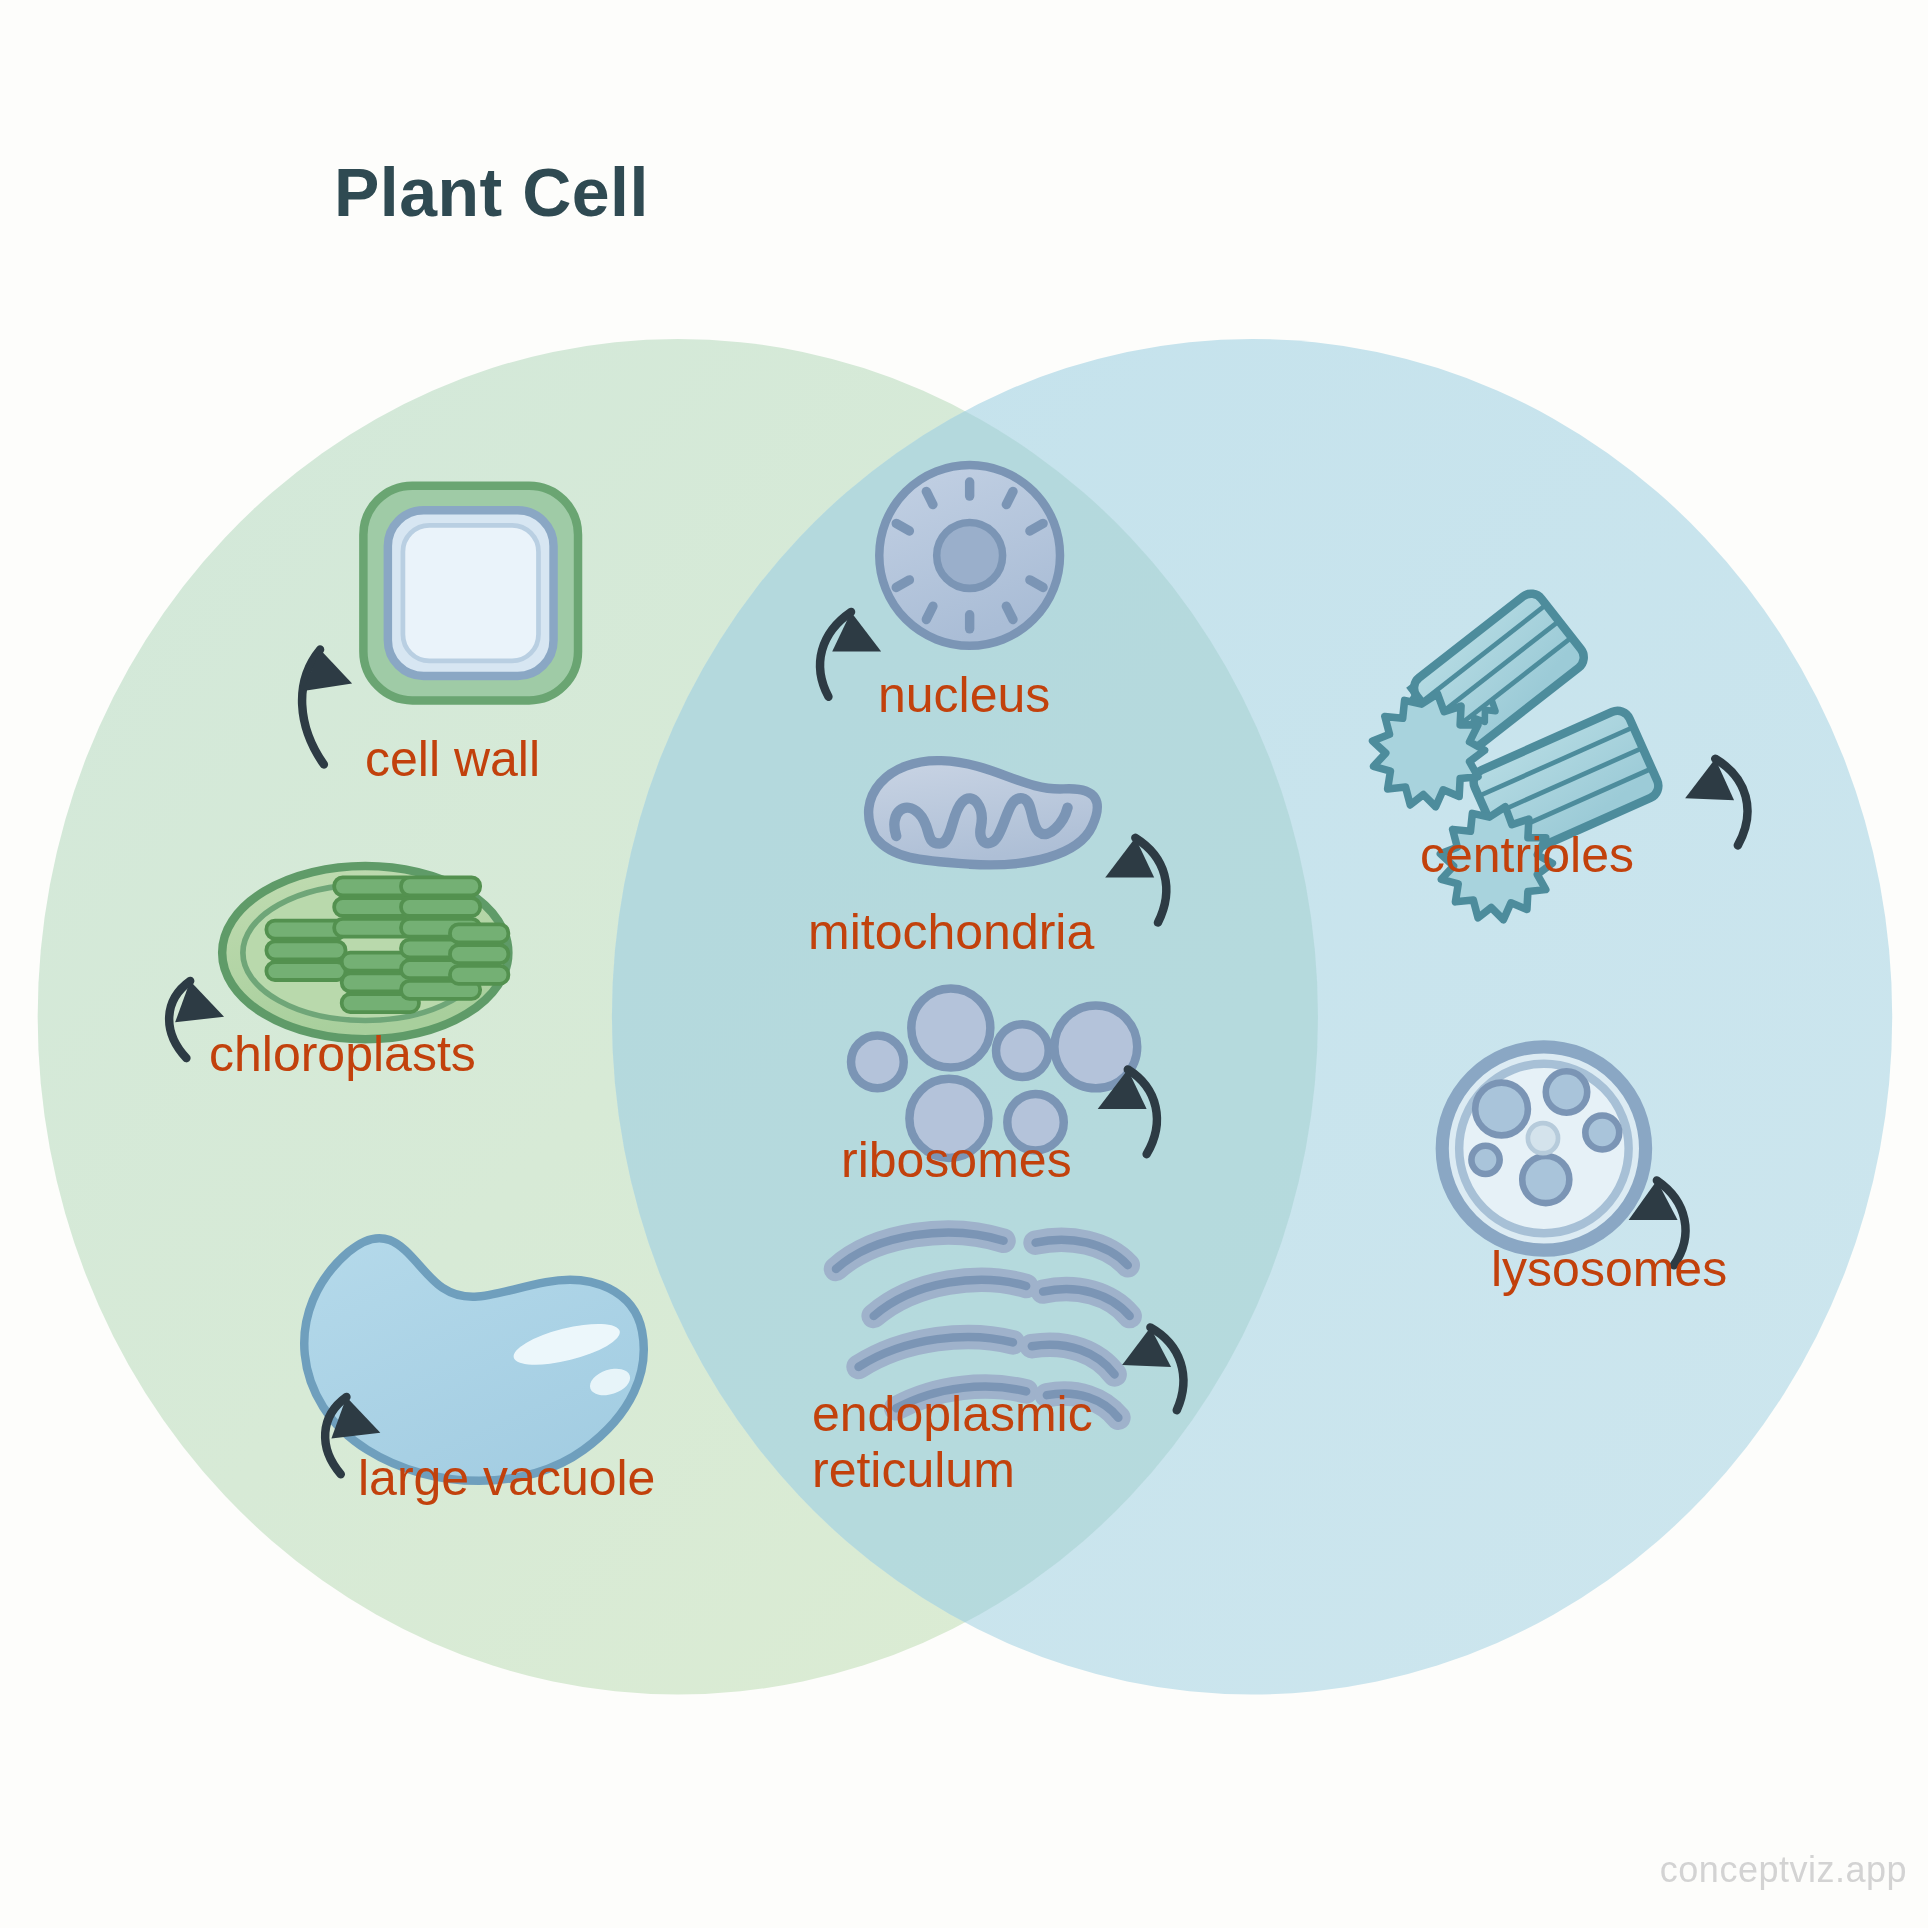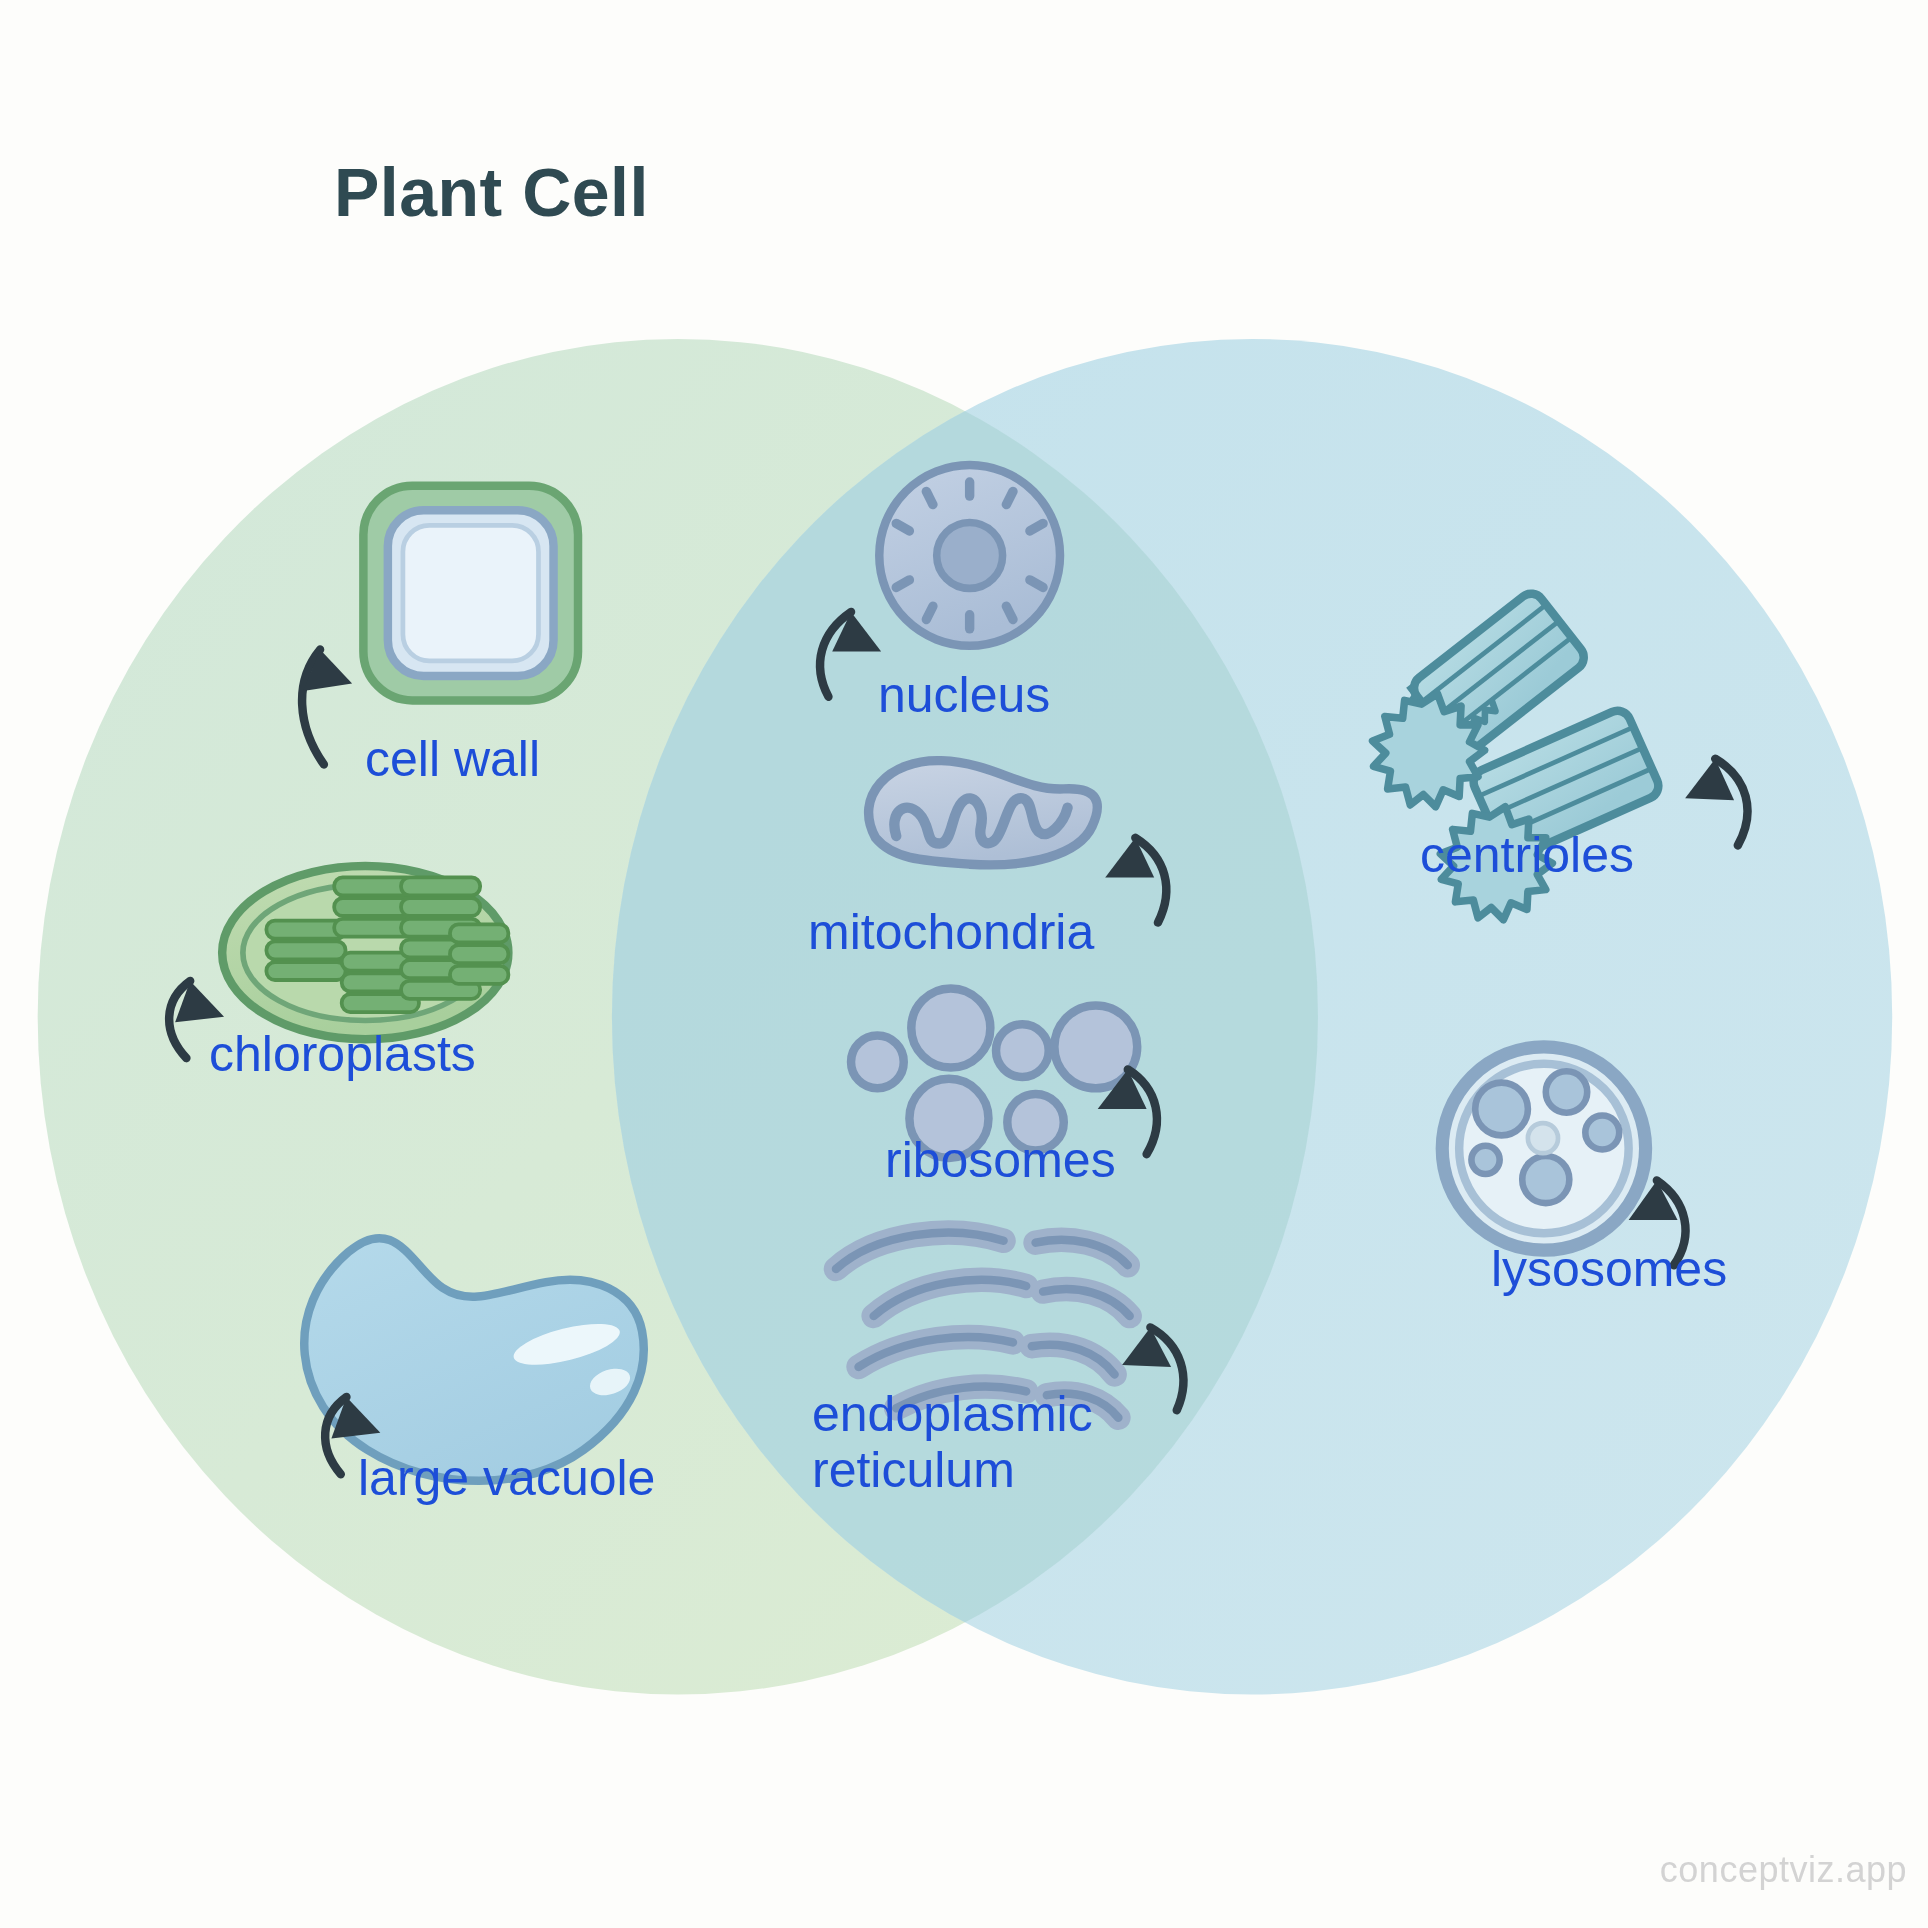--- a/index.html
+++ b/index.html
@@ -32,21 +32,21 @@
     letter-spacing: 0.5px;
     white-space: nowrap;
   }
   #title-plant  { left: 334px; top: 153px; }
   #title-animal { left: 833px; top: 153px; }
 
   .label {
     position: absolute;
     font-family: "Liberation Sans", sans-serif;
     font-size: 50px;
-    color: #1d4ed8;
+    color: #c2410c;
     white-space: nowrap;
     line-height: 1.12;
   }
   .label.two-line { white-space: normal; text-align: left; }
 
   #watermark {
     position: absolute;
     right: 21px;
     bottom: 37px;
     font-family: "Liberation Sans", sans-serif;
@@ -278,21 +278,21 @@
   <div class="label" style="left:365px; top:731px;">cell wall</div>
 
   <div class="label" style="left:209px; top:1026px;">chloroplasts</div>
 
   <div class="label" style="left:358px; top:1450px;">large vacuole</div>
 
   <div class="label" style="left:878px; top:667px;">nucleus</div>
 
   <div class="label" style="left:808px; top:904px;">mitochondria</div>
 
-  <div class="label" style="left:841px; top:1132px;margin-left:44px;">ribosomes</div>
+  <div class="label" style="left:841px; top:1132px;">ribosomes</div>
 
   <div class="label two-line" style="left:812px; top:1386px; width:320px;">
     <span>endoplasmic</span><br>
     <span>reticulum</span>
   </div>
 
   <div class="label" style="left:1420px; top:827px;">centrioles</div>
 
   <div class="label" style="left:1479px; top:1241px;margin-left:12px;">lysosomes</div>
 

